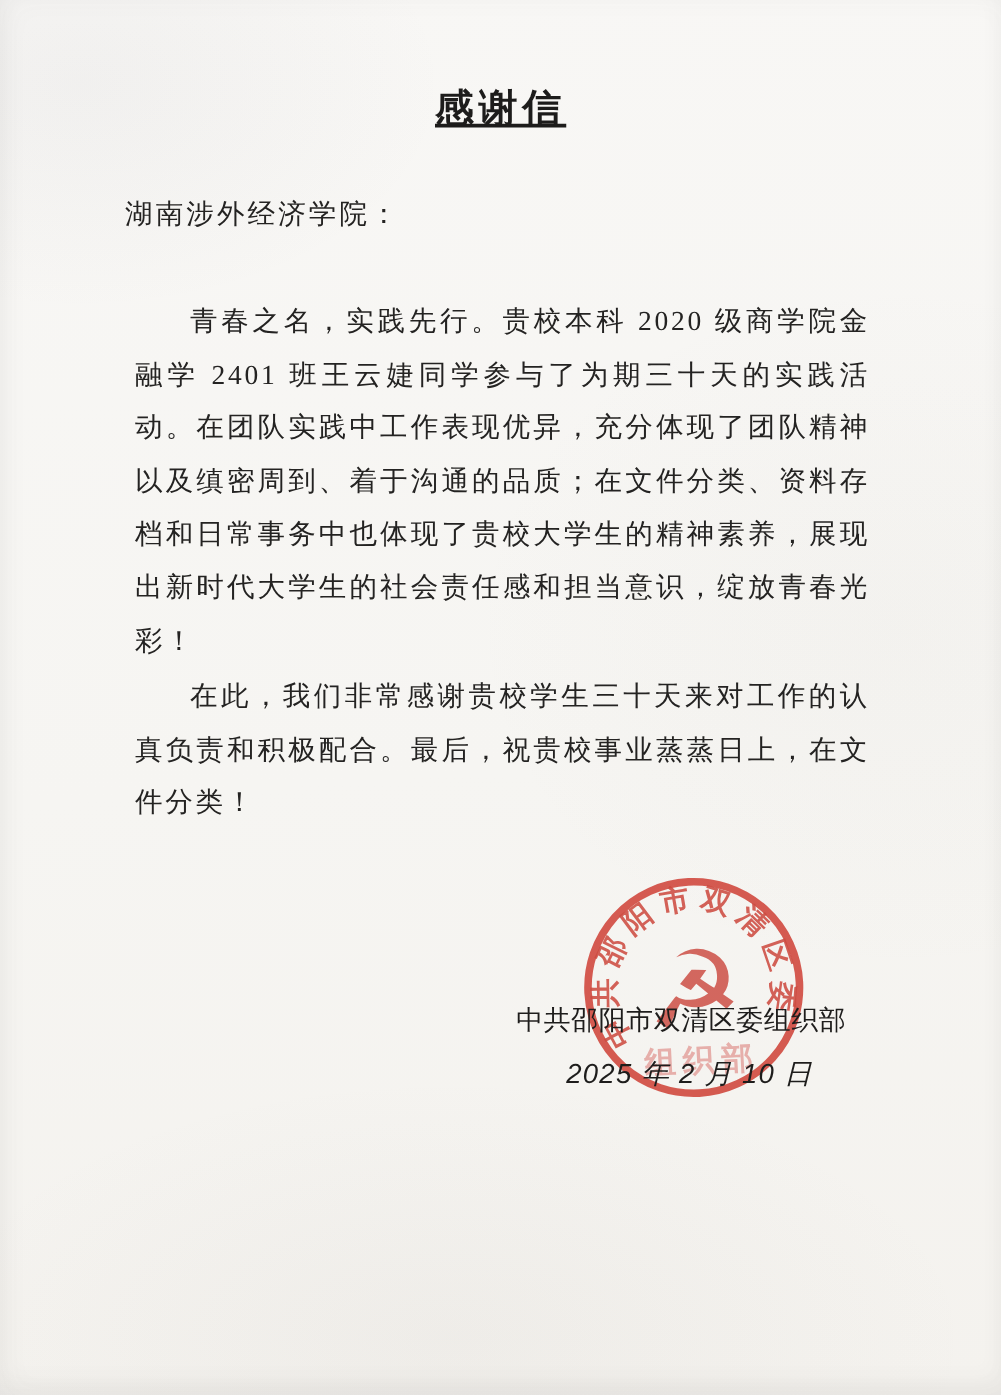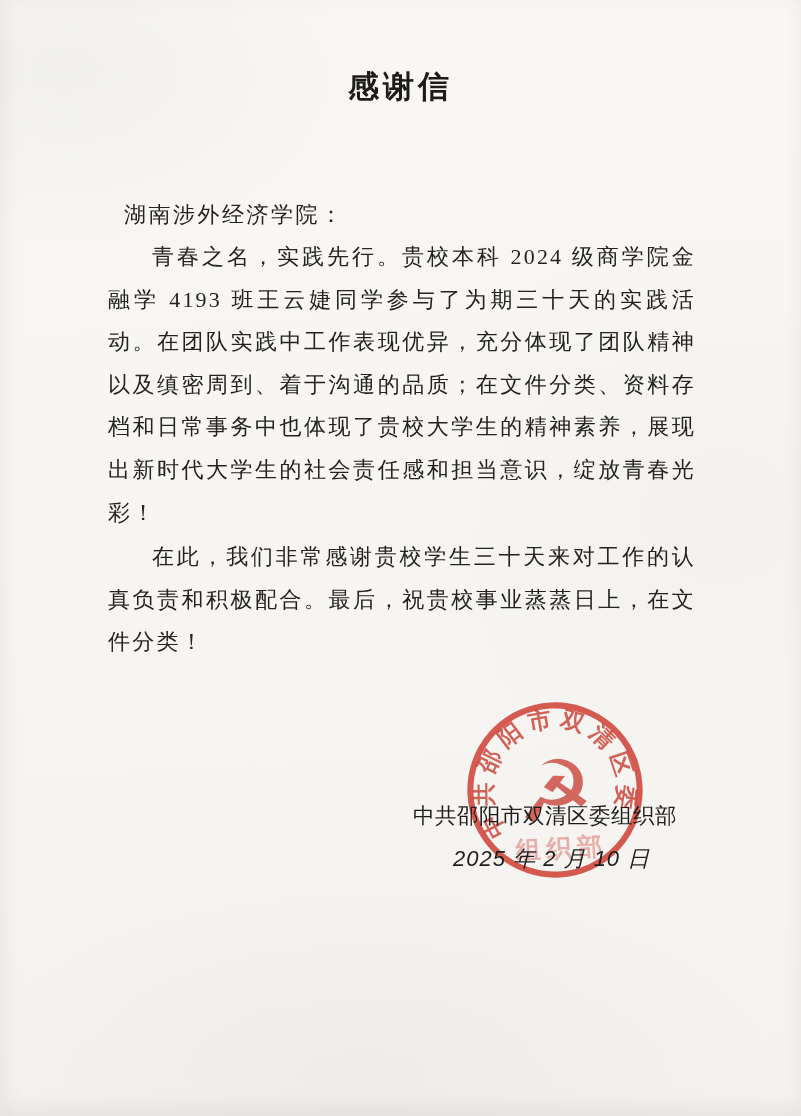--- a/index.html
+++ b/index.html
@@ -24,28 +24,28 @@
   .title {
     position: absolute;
     top: 66px; left: 0;
     width: 100%;
     text-align: center;
     font-family: "Liberation Sans", "DejaVu Sans", sans-serif;
     font-size: 31px;
     font-weight: 700;
     letter-spacing: 4px;
     color: #1d1c1b;
+    text-decoration: underline;
   }
   .salutation {
     position: absolute;
-    top: 156px; left: 124px;
+    top: 156px; left: 100px;
     font-size: 22px;
     letter-spacing: 2.5px;
     color: #242322;
-    margin-top: 44px;
   }
   .para {
     position: absolute;
     left: 108px;
     width: 588px;
     font-size: 22px;
     line-height: 42.6px;
     letter-spacing: 2.2px;
     text-align: justify;
     text-indent: 2em;
@@ -109,21 +109,21 @@
 </style>
 </head>
 <body>
 
 <div class="page">
 
   <h1 class="title">感谢信</h1>
 
   <div class="salutation">湖南涉外经济学院：</div>
 
-  <p class="para para1">青春之名，实践先行。贵校本科 2024 级商学院金融学 4193 班王云婕同学参与了为期三十天的实践活动。在团队实践中工作表现优异，充分体现了团队精神以及缜密周到、着于沟通的品质；在文件分类、资料存档和日常事务中也体现了贵校大学生的精神素养，展现出新时代大学生的社会责任感和担当意识，绽放青春光彩！</p>
+  <p class="para para1">青春之名，实践先行。贵校本科 2020 级商学院金融学 2401 班王云婕同学参与了为期三十天的实践活动。在团队实践中工作表现优异，充分体现了团队精神以及缜密周到、着于沟通的品质；在文件分类、资料存档和日常事务中也体现了贵校大学生的精神素养，展现出新时代大学生的社会责任感和担当意识，绽放青春光彩！</p>
 
   <p class="para para2">在此，我们非常感谢贵校学生三十天来对工作的认真负责和积极配合。最后，祝贵校事业蒸蒸日上，在文件分类！</p>
 
   <div class="seal">
     <svg viewBox="0 0 200 200" aria-hidden="true">
       <circle class="ring" cx="100" cy="100" r="91"></circle>
       <defs>
         <path id="sealArc" d="M 47.9 143.7 A 68 68 0 1 1 152.1 143.7" fill="none"></path>
       </defs>
       <text class="arc-text">

